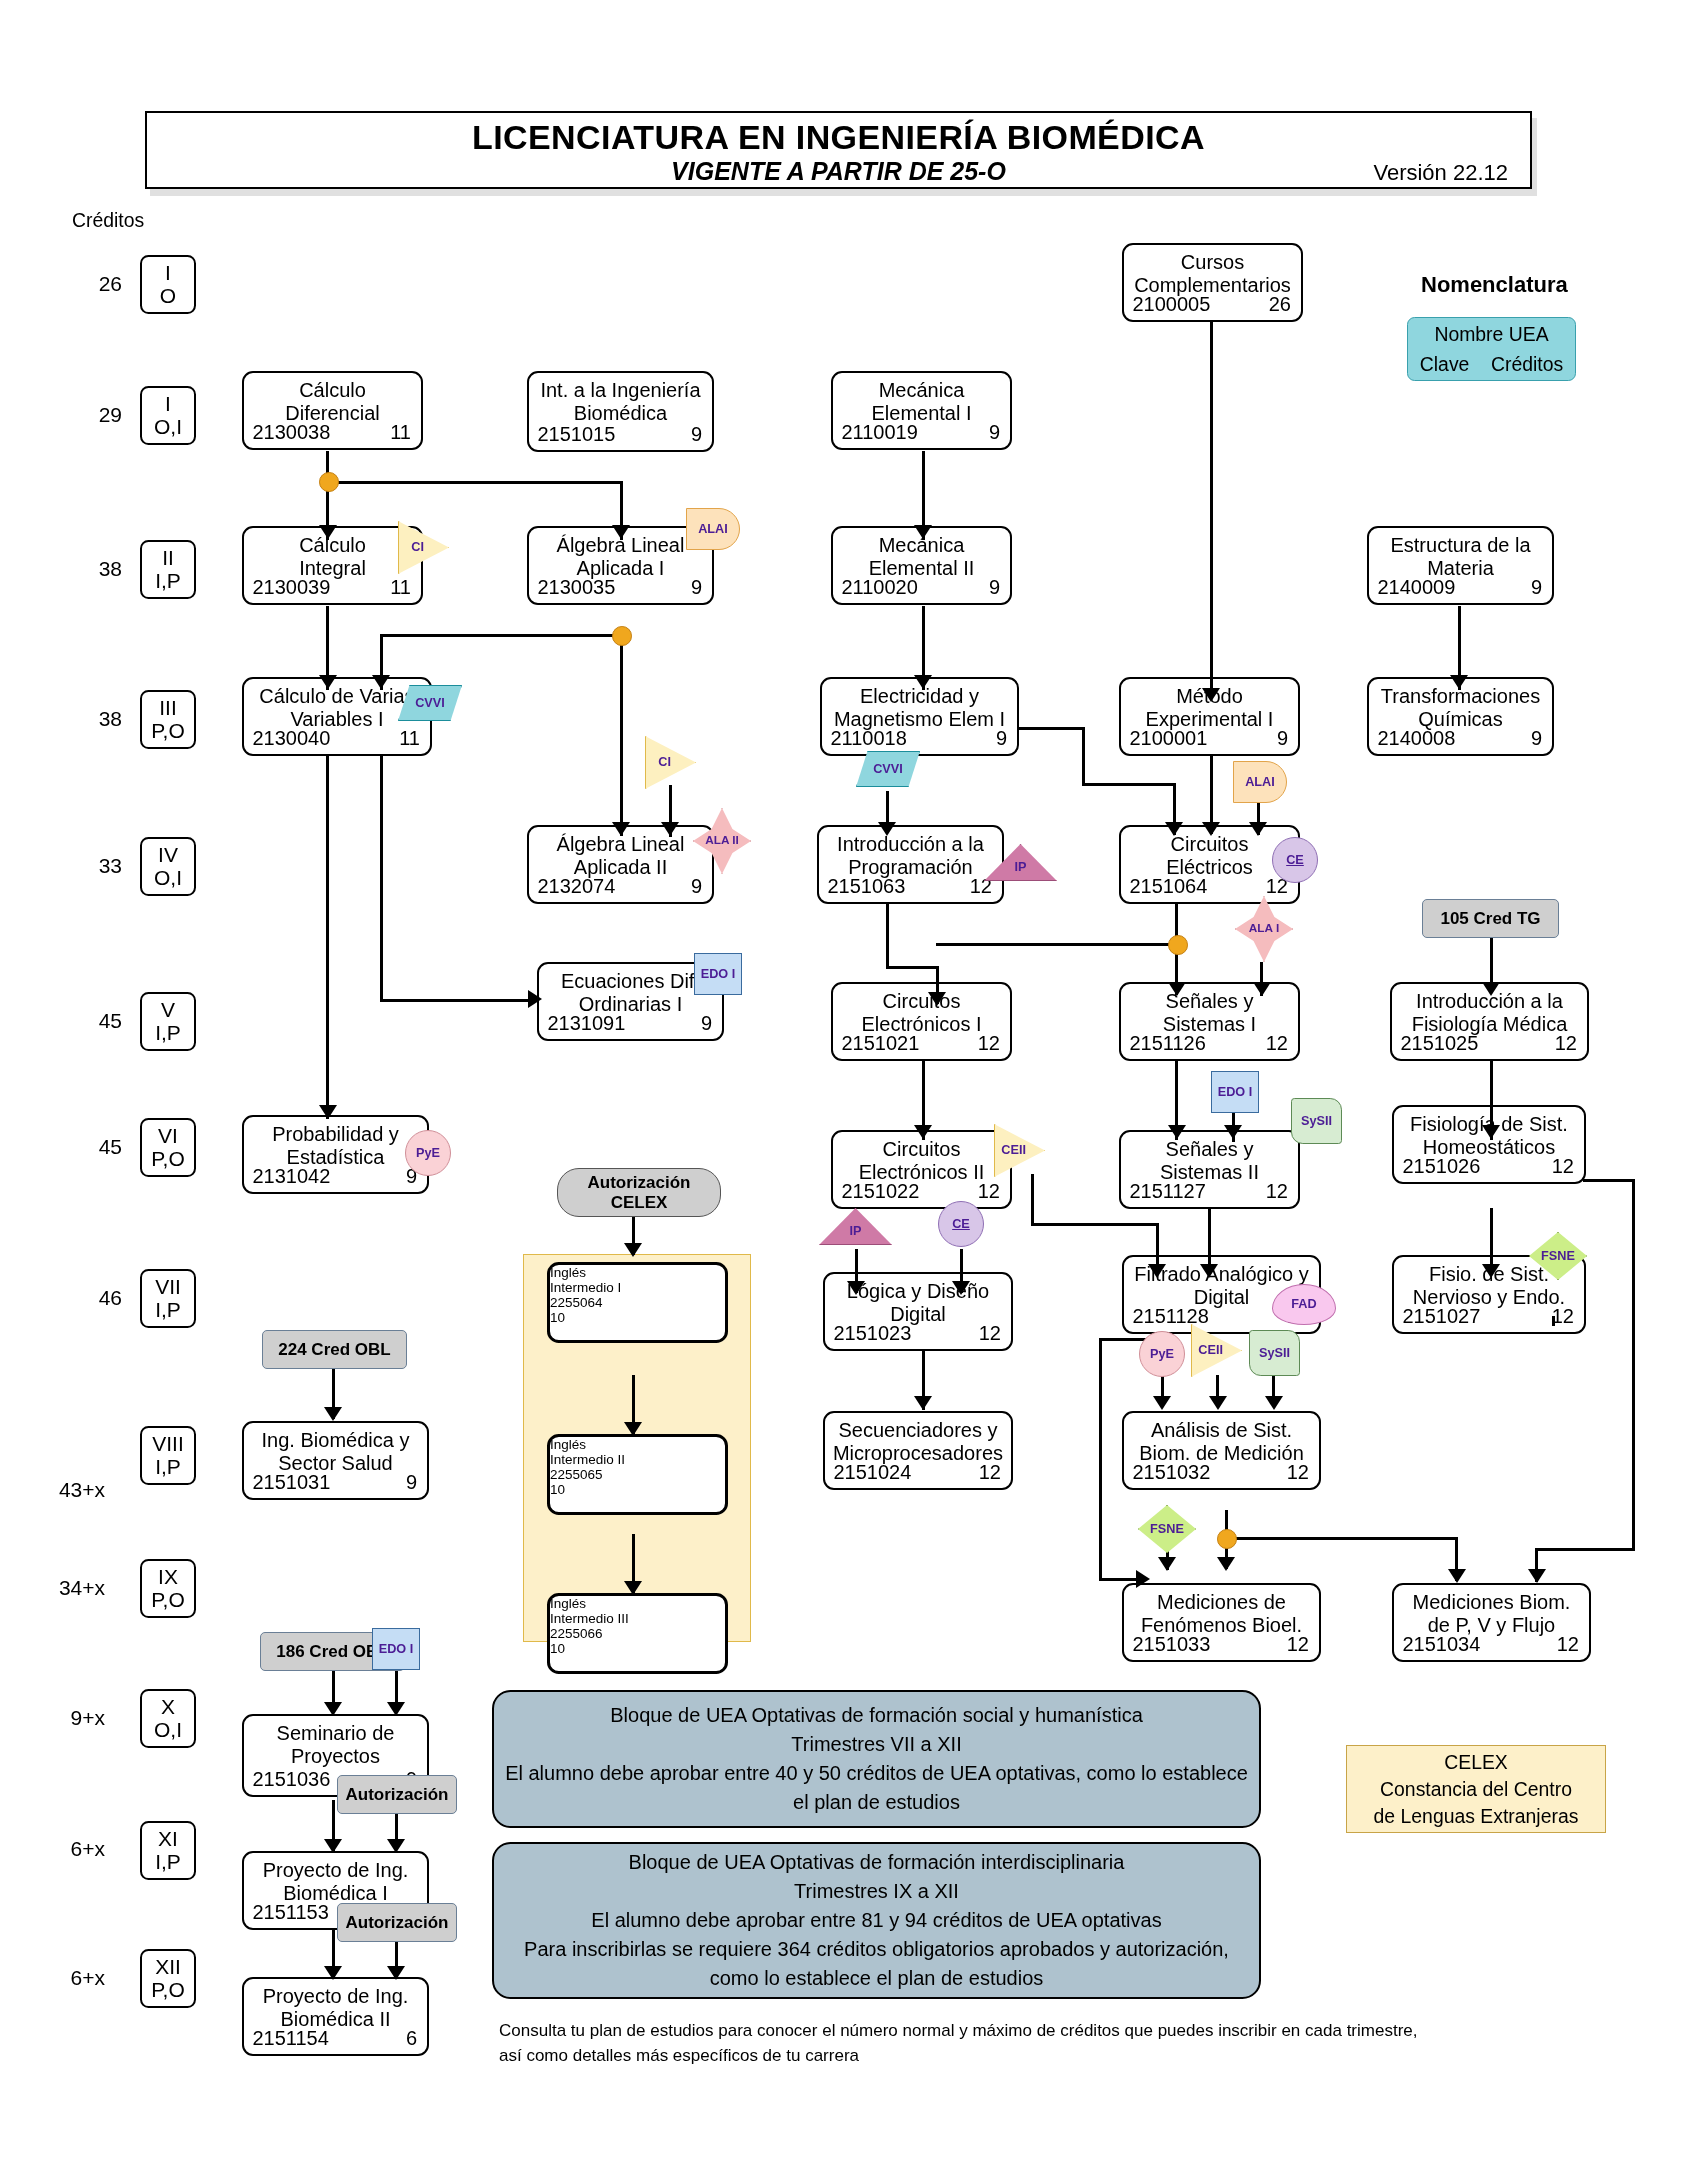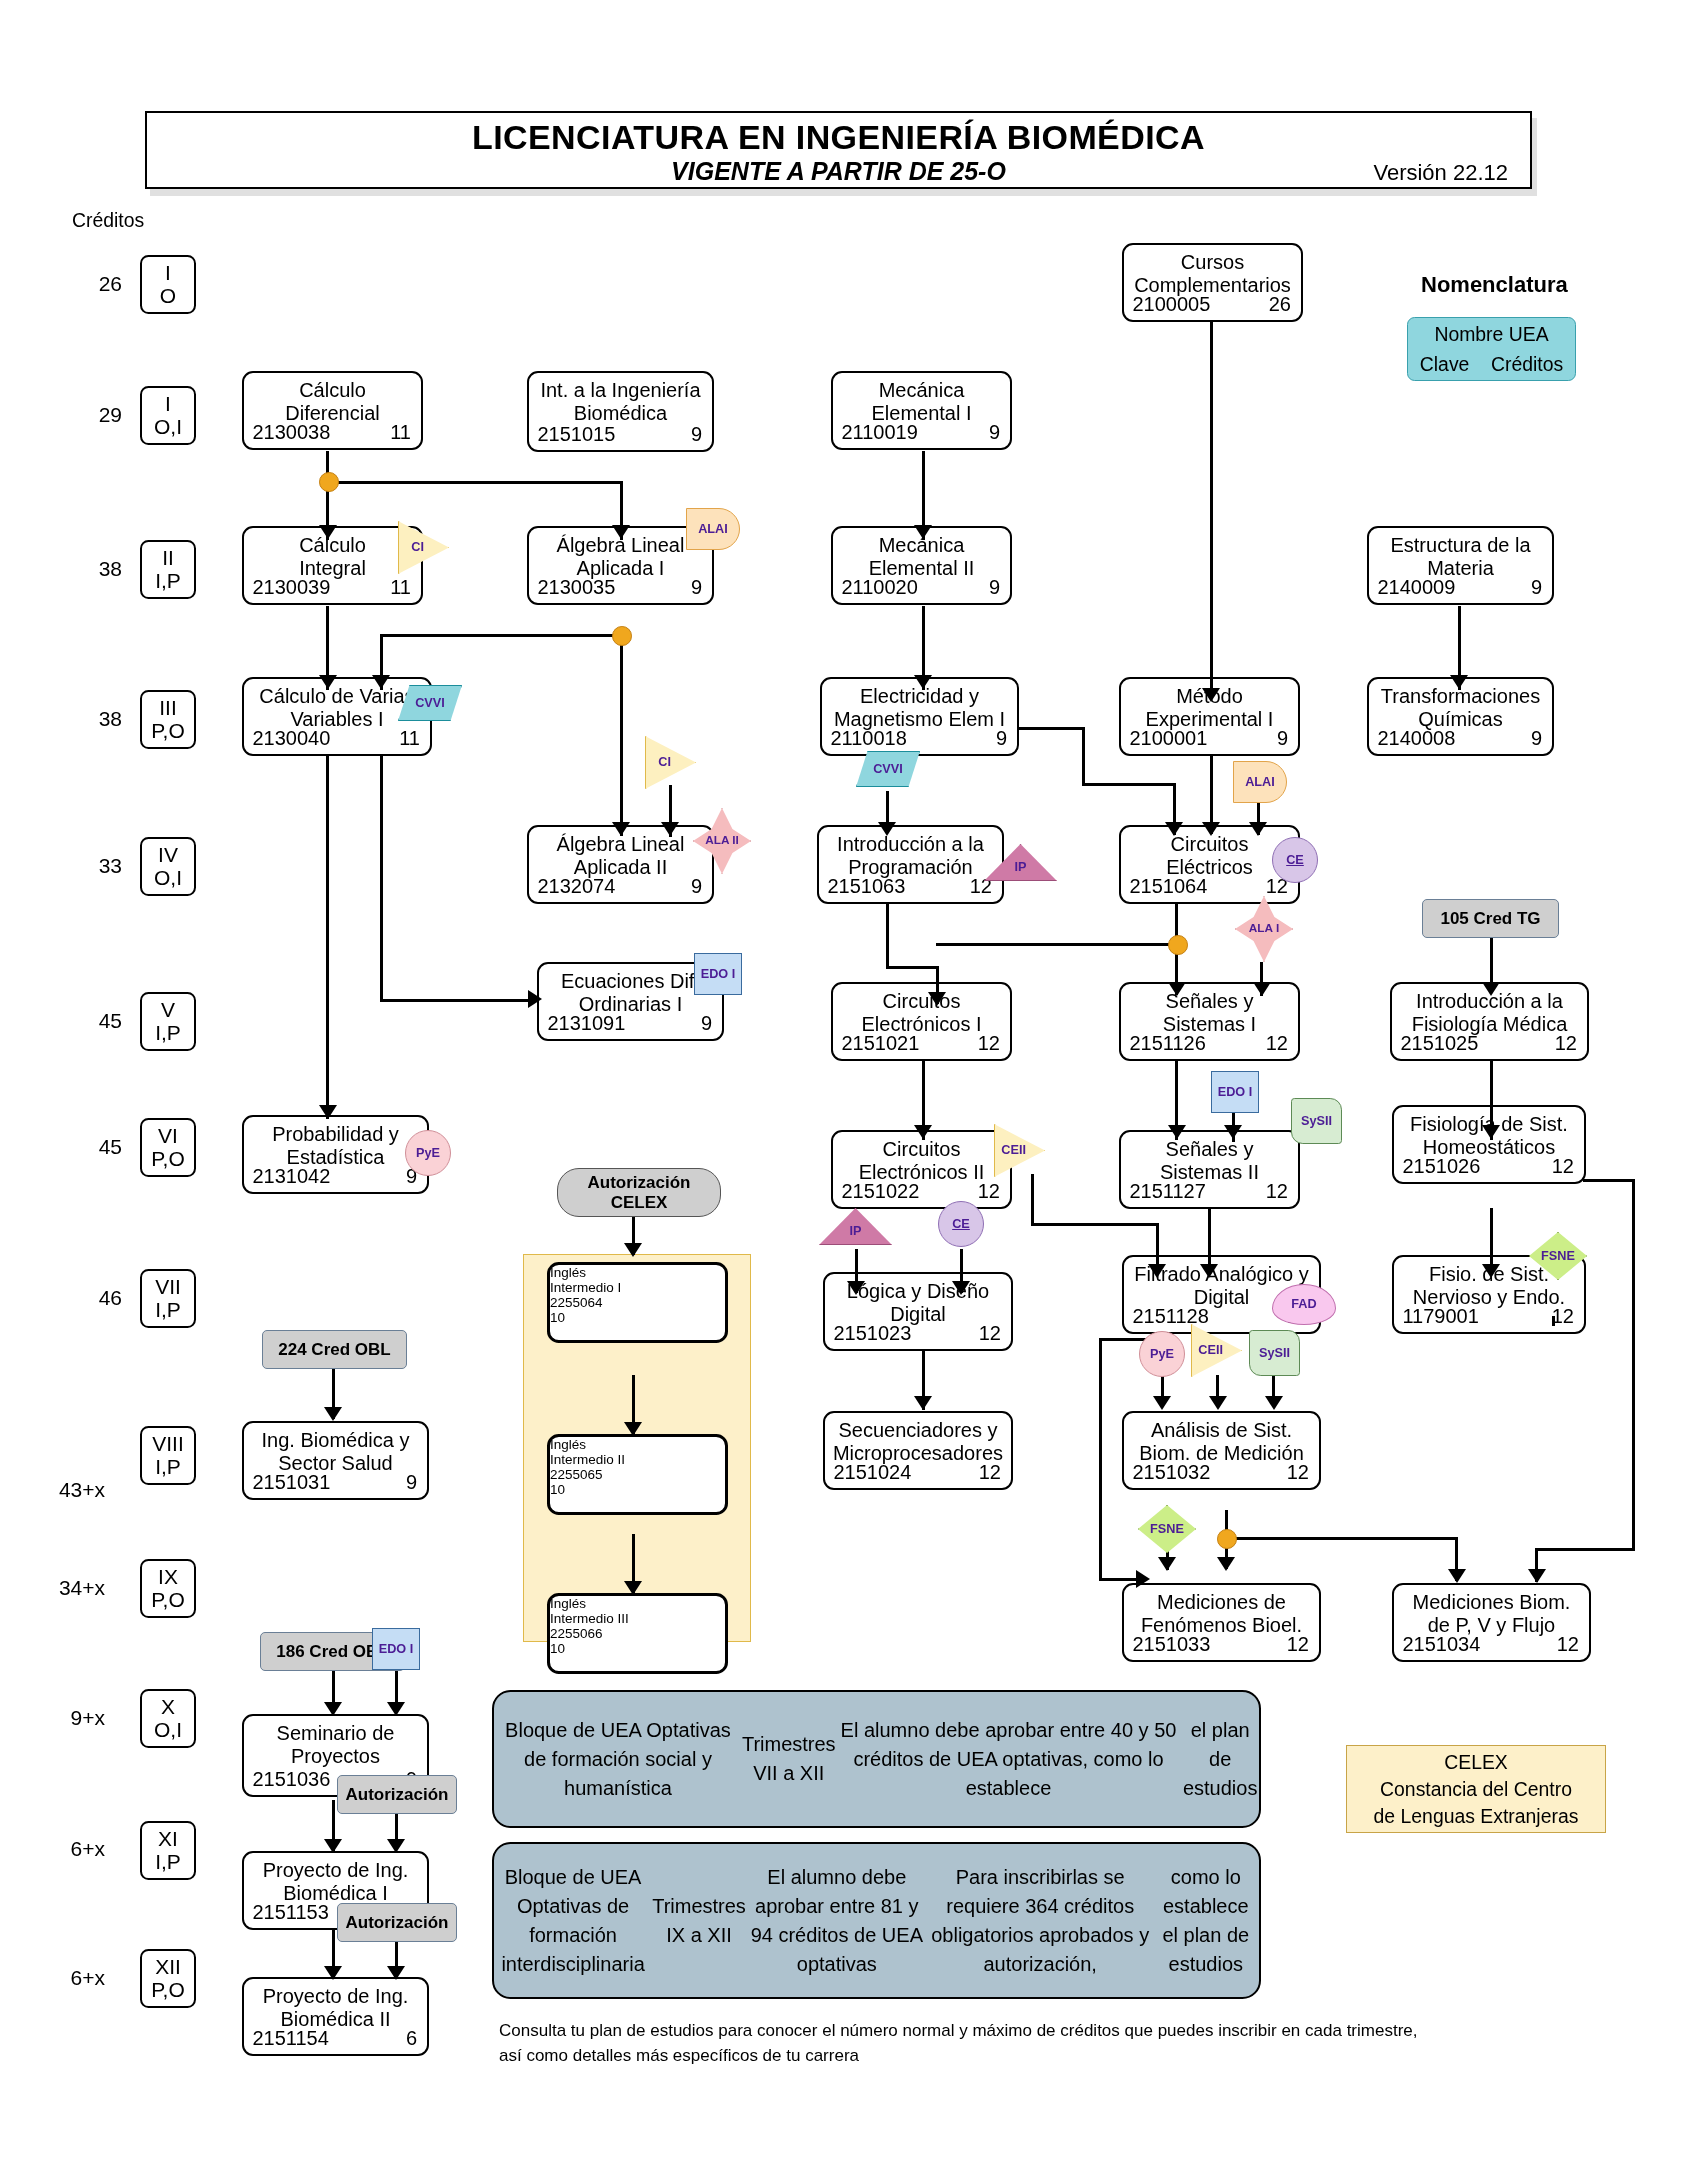--- a/index.html
+++ b/index.html
@@ -70,21 +70,21 @@
   .arw{position:absolute;width:0;height:0;border-left:9.3px solid transparent;border-right:9.3px solid transparent;
        border-top:14.3px solid #000;z-index:2;}
   .arwr{position:absolute;width:0;height:0;border-top:9.3px solid transparent;border-bottom:9.3px solid transparent;
         border-left:14.3px solid #000;z-index:2;}
   .dot{position:absolute;width:17.7px;height:17.7px;border-radius:50%;background:#f0a71e;border:1.7px solid #c47f10;z-index:4;}
 
   
   .ingblock{position:absolute;background:#fdf0c9;border:1.7px solid #e0b94a;box-sizing:border-box;z-index:0;}
   .ingbox{position:absolute;border:3.4px solid #000;border-radius:11.8px;background:#fff;box-sizing:border-box;z-index:3;}
   .optblock{position:absolute;background:#aec2ce;border:2.1px solid #000;border-radius:18.6px;box-sizing:border-box;
-            display:flex;align-items:center;justify-content:center;}
+            display:flex;flex-direction:column;align-items:center;justify-content:center;}
   .optblock div{font-size:20px;line-height:29px;text-align:center;}
   .celexlegend{position:absolute;background:#fdf0c9;border:1.7px solid #c8a447;box-sizing:border-box;
                display:flex;flex-direction:column;align-items:center;justify-content:center;}
   .celexlegend div{font-size:19.4px;line-height:27px;text-align:center;}
   .footer{position:absolute;font-size:17px;line-height:25px;}
 
   
   .nomen-title{position:absolute;font-size:22px;font-weight:bold;}
   .nomen-box{position:absolute;background:#8fd6de;border:1.7px solid #39a0ad;border-radius:7.6px;box-sizing:border-box;}
   .nomen-box .l1{position:absolute;left:0;right:0;top:5px;text-align:center;font-size:19.4px;}
@@ -492,21 +492,21 @@
   </div>
 
   <div class="ueabox" style="left:1122px;top:1255px;width:199px;height:79px;">
     <div class="nm">Filtrado Analógico y<br>Digital</div>
     <div class="cv">2151128</div>
     <div class="cr">12</div>
   </div>
 
   <div class="ueabox" style="left:1392px;top:1255px;width:194px;height:79px;">
     <div class="nm">Fisio. de Sist.<br>Nervioso y Endo.</div>
-    <div class="cv">1179001</div>
+    <div class="cv">2151027</div>
     <div class="cr">12</div>
   </div>
 
   <div class="ueabox" style="left:242px;top:1421px;width:187px;height:79px;">
     <div class="nm">Ing. Biomédica y<br>Sector Salud</div>
     <div class="cv">2151031</div>
     <div class="cr">9</div>
   </div>
 
   <div class="ueabox" style="left:823px;top:1411px;width:190px;height:79px;">

